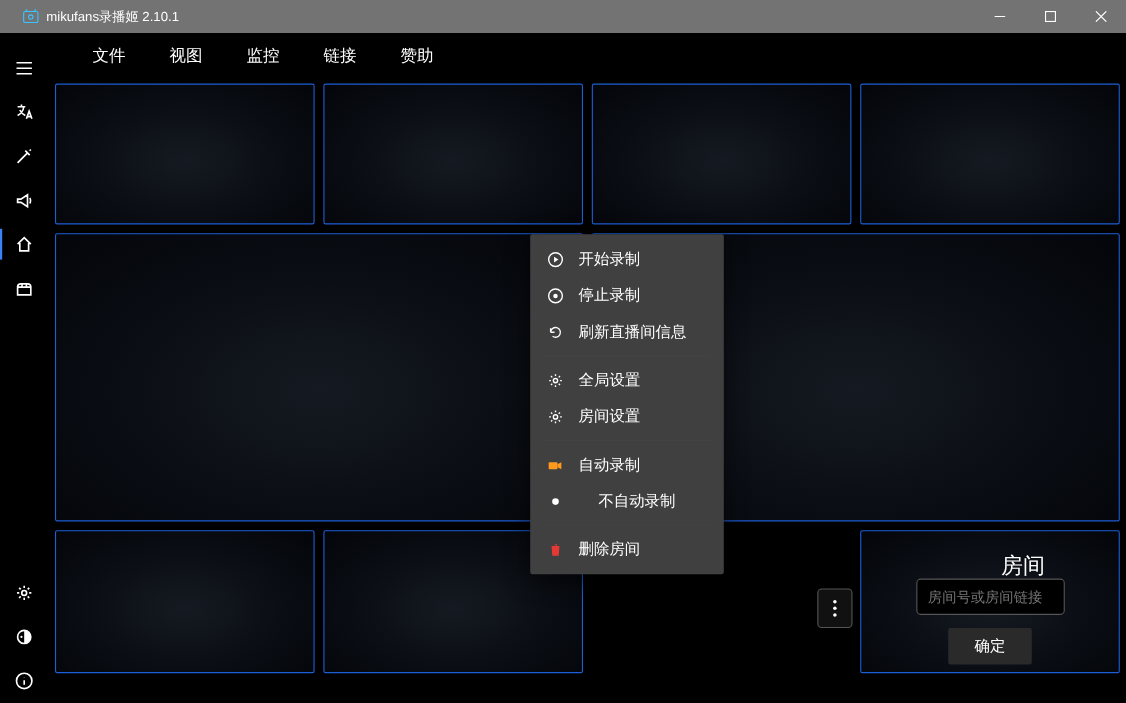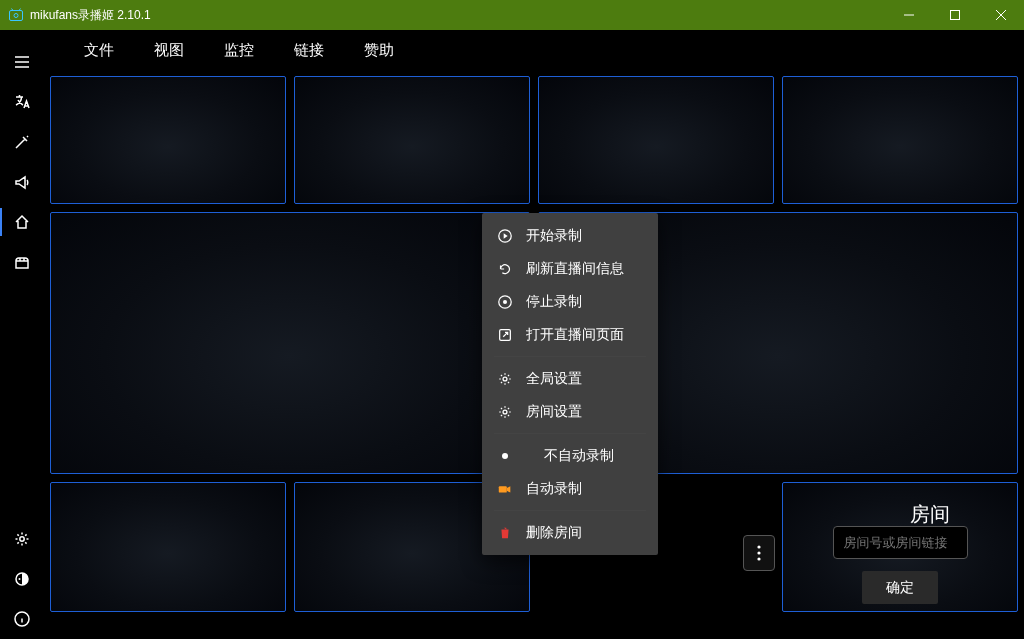--- a/index.html
+++ b/index.html
@@ -8,24 +8,24 @@
   height: 639px;
   background: #000;
   font-family: "Microsoft YaHei", "Segoe UI", sans-serif;
   font-size: 14px;
   color: #fff;
   overflow: hidden;
   position: relative;
 }
 .titlebar {
   height: 30px;
-  background: #4d7c0f;
-  display: flex;
-  align-items: center;
-  padding-left: 8px;
+  background: #737373;
+  display: flex;
+  align-items: center;
+  padding-left: 20px;
   font-size: 12px;
 }
 .titlebar .app-icon {
   width: 16px; height: 16px;
   margin-right: 6px;
   display: inline-flex;
   align-items: center;
   justify-content: center;
 }
 .titlebar .title { flex: 0 0 auto; }
@@ -329,42 +329,33 @@
         <svg viewBox="0 0 18 18" width="16" height="16">
           <circle cx="9" cy="9" r="7"></circle>
           <path d="M7.5 6 L12 9 L7.5 12 Z" fill="#fff" stroke="none"></path>
         </svg>
       </span>
     <span>开始录制</span>
   </div>
   <div class="ctx-item">
     <span class="ico">
         <svg viewBox="0 0 18 18" width="16" height="16">
-          <path d="M4 9 A5 5 0 1 1 6 13.2 M4 9 L4 5 M4 9 L8 9"></path>
-        </svg>
-      </span>
-    <span>刷新直播间信息</span>
-  </div>
-  <div class="ctx-item">
-    <span class="ico">
-        <svg viewBox="0 0 18 18" width="16" height="16">
           <circle cx="9" cy="9" r="7"></circle>
           <circle cx="9" cy="9" r="2.3" fill="#fff" stroke="none"></circle>
         </svg>
       </span>
     <span>停止录制</span>
   </div>
   <div class="ctx-item">
     <span class="ico">
         <svg viewBox="0 0 18 18" width="16" height="16">
-          <rect x="3" y="3" width="12" height="12" rx="1.5"></rect>
-          <path d="M7 11 L12 6 M9 6 H12 V9"></path>
-        </svg>
-      </span>
-    <span>打开直播间页面</span>
+          <path d="M4 9 A5 5 0 1 1 6 13.2 M4 9 L4 5 M4 9 L8 9"></path>
+        </svg>
+      </span>
+    <span>刷新直播间信息</span>
   </div>
   <div class="ctx-sep"></div>
   <div class="ctx-item">
     <span class="ico">
         <svg viewBox="0 0 18 18" width="16" height="16">
           <circle cx="9" cy="9" r="2.2"></circle>
           <path d="M9 2.5 V4.3 M9 13.7 V15.5 M2.5 9 H4.3 M13.7 9 H15.5 M4.4 4.4 L5.7 5.7 M12.3 12.3 L13.6 13.6 M13.6 4.4 L12.3 5.7 M5.7 12.3 L4.4 13.6"></path>
         </svg>
       </span>
     <span>全局设置</span>
@@ -372,34 +363,34 @@
   <div class="ctx-item">
     <span class="ico">
         <svg viewBox="0 0 18 18" width="16" height="16">
           <circle cx="9" cy="9" r="2.2"></circle>
           <path d="M9 2.5 V4.3 M9 13.7 V15.5 M2.5 9 H4.3 M13.7 9 H15.5 M4.4 4.4 L5.7 5.7 M12.3 12.3 L13.6 13.6 M13.6 4.4 L12.3 5.7 M5.7 12.3 L4.4 13.6"></path>
         </svg>
       </span>
     <span>房间设置</span>
   </div>
   <div class="ctx-sep"></div>
+  <div class="ctx-item orange">
+    <span class="ico">
+        <svg viewBox="0 0 18 18" width="16" height="16">
+          <rect x="2" y="6" width="9" height="7" rx="1" stroke="none"></rect>
+          <path d="M11 8 L15 6 V13 L11 11 Z" stroke="none"></path>
+        </svg>
+      </span>
+    <span>自动录制</span>
+  </div>
   <div class="ctx-item">
     <span class="radio-dot"></span>
     <span style="width:6px"></span>
     <span>不自动录制</span>
   </div>
-  <div class="ctx-item orange">
-    <span class="ico">
-        <svg viewBox="0 0 18 18" width="16" height="16">
-          <rect x="2" y="6" width="9" height="7" rx="1" stroke="none"></rect>
-          <path d="M11 8 L15 6 V13 L11 11 Z" stroke="none"></path>
-        </svg>
-      </span>
-    <span>自动录制</span>
-  </div>
   <div class="ctx-sep"></div>
   <div class="ctx-item red">
     <span class="ico">
         <svg viewBox="0 0 18 18" width="16" height="16">
           <path d="M5 5 H13 L12.3 15 H5.7 Z M4 5 H14 M7.5 3 H10.5 V5" stroke="none"></path>
         </svg>
       </span>
     <span>删除房间</span>
   </div>
 </div>

